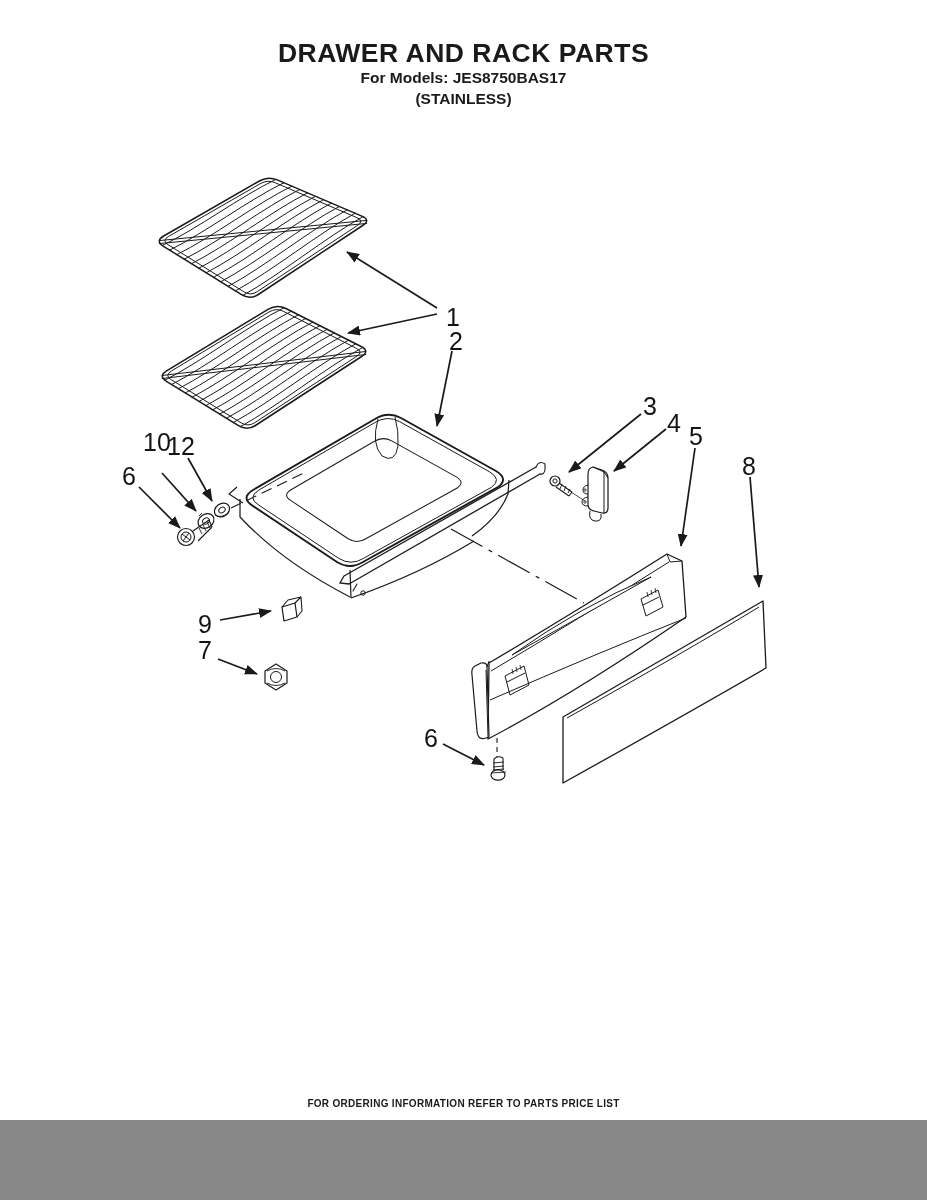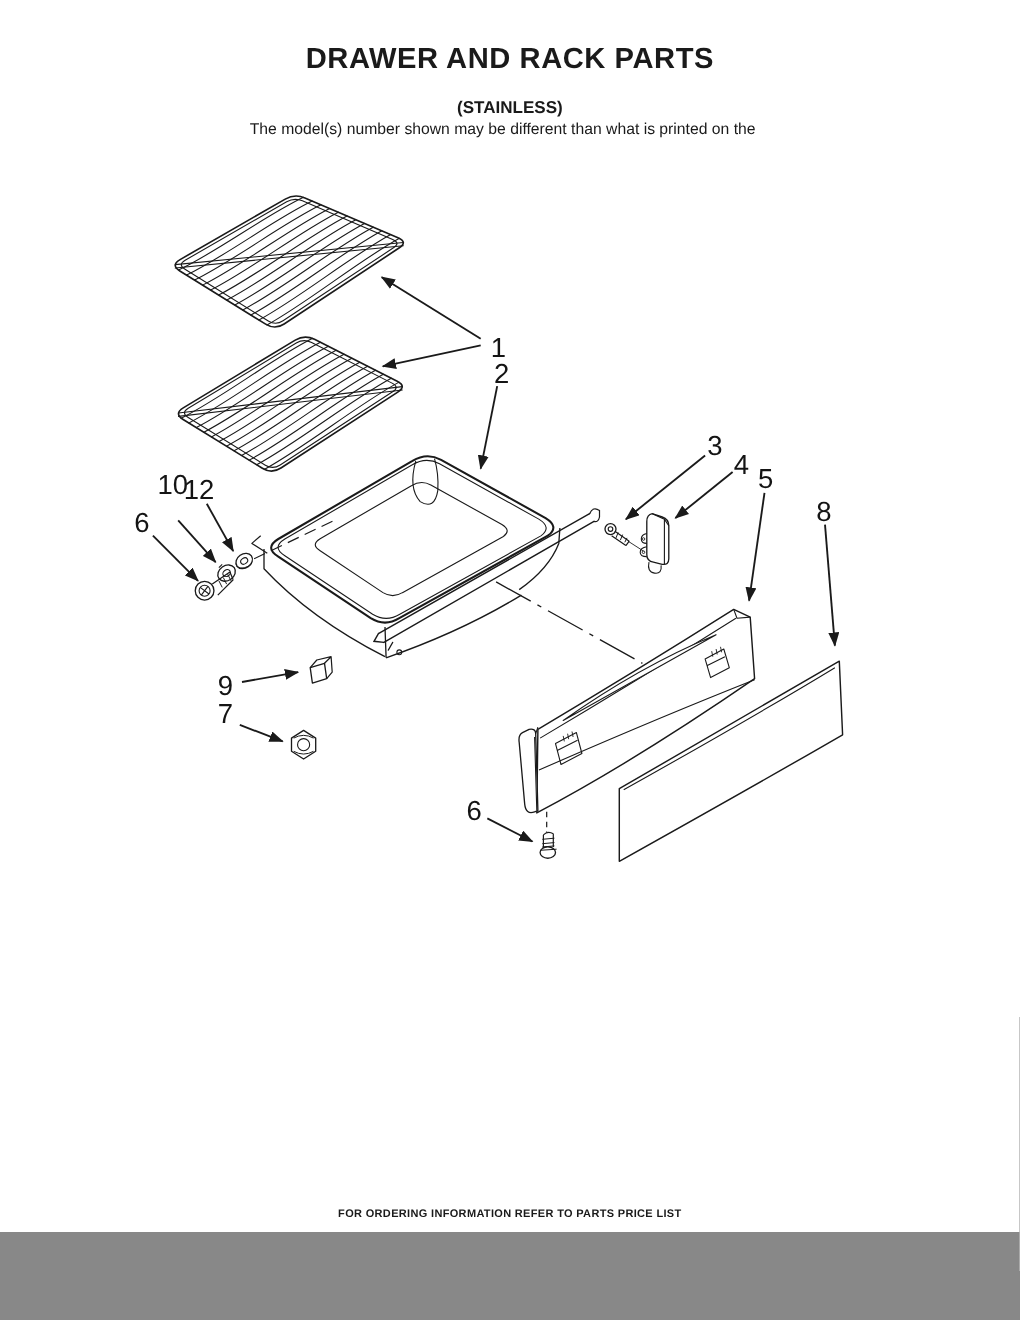--- a/index.html
+++ b/index.html
@@ -42,23 +42,23 @@
     position:absolute; top:1121px; left:0; width:100%;
     text-align:center; font-size:13.5px;
   }
 </style>
 </head>
 <body>
 
 <div class="page">
 
   <div class="page-title">DRAWER AND RACK PARTS</div>
+  <div class="models-line">For Models: JES8750BAS17</div>
   <div class="finish-line">(STAINLESS)</div>
   <div class="disclaimer">
-    <div>The model(s) number shown may be different than what is printed on the</div>
   </div>
 
   <div class="diagram">
     <svg width="927" height="1200" viewBox="0 0 927 1200">
       <defs>
         <marker id="ah" markerUnits="userSpaceOnUse" markerWidth="14" markerHeight="10" refX="12" refY="5" orient="auto">
           <path d="M0,0 L13,5 L0,10 Z" fill="#1a1a1a"></path>
         </marker>
       </defs>
 

